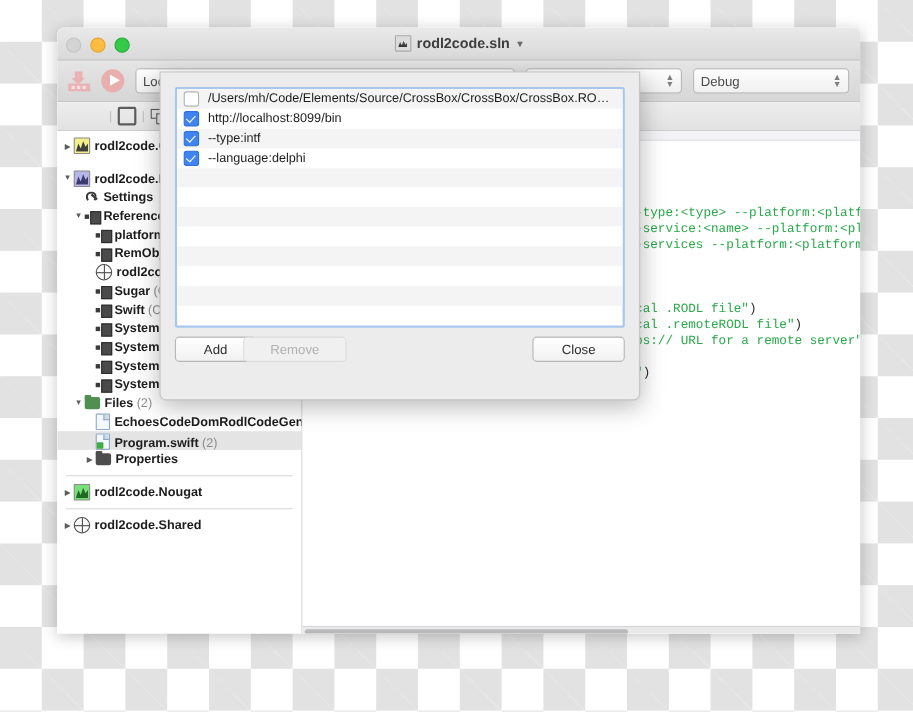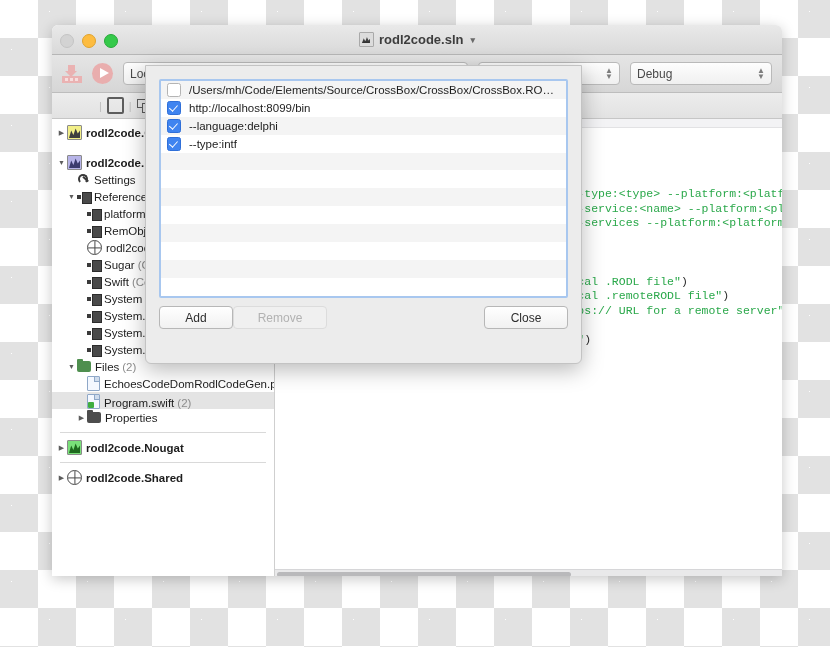--- a/index.html
+++ b/index.html
@@ -89,21 +89,21 @@
   #body{display:flex;height:460px;}
   #sidebar{
     width:222px;background:#ffffff;border-right:1px solid #cfcfcf;
     font-size:11.5px;color:#1d1d1d;padding-top:5px;overflow:hidden;
   }
   .row{display:flex;align-items:center;height:17px;padding-left:4px;white-space:nowrap;}
   .row.sel{background:#e4e4e4;align-items:flex-end;}
   .tw{width:11px;flex:none;text-align:center;font-size:7px;color:#5d5d5d;}
   .ind1{padding-left:14px;}
   .ind2{padding-left:24px;}
-  .nm{margin-left:4px;}
+  .nm{margin-left:4px;font-weight:bold;}
   .bold{font-weight:bold;}
   .muted{color:#8d8d8d;margin-left:3px;}
   .gap{height:13px;}
   .divider{height:1px;background:#d9d9d9;margin:6px 8px;}
   
   .ic{width:13px;height:13px;flex:none;position:relative;}
   .ic-proj{border:1px solid #8a8a8a;border-radius:1px;}
   .ic-proj:after{content:"";position:absolute;left:1px;top:2px;right:1px;bottom:1px;
     clip-path:polygon(0 100%,20% 25%,40% 70%,60% 5%,80% 55%,100% 25%,100% 100%);}
   .ic-proj.cooper{background:#f2ef88;}
@@ -164,21 +164,21 @@
   .ltxt{margin-left:8px;white-space:nowrap;overflow:hidden;text-overflow:ellipsis;max-width:370px;}
   #sheet-btns{position:absolute;left:13px;right:13px;top:240px;height:22px;}
   .btn{
     height:21px;border:1px solid #b7b7b7;border-radius:4px;
     background:linear-gradient(#ffffff,#f1f1f1);
     font-size:12px;color:#2d2d2d;display:inline-flex;align-items:center;
     justify-content:center;padding:0 12px;position:absolute;top:0;
   }
   .btn.dis{color:#b2b2b2;background:#f0f0f0;border-color:#dcdcdc;}
   #btn-add{left:0;min-width:48px;}
-  #btn-remove{left:74px;min-width:68px;}
+  #btn-remove{left:62px;min-width:68px;}
   #btn-close{right:0;min-width:58px;text-align:right;}
 </style>
 </head>
 <body>
 
 <div id="window">
 
   <div id="titlebar">
     <div class="lights">
       <div class="light g"></div>
@@ -407,25 +407,25 @@
       <div class="lrow">
         <span class="cb off"></span>
         <span class="ltxt">/Users/mh/Code/Elements/Source/CrossBox/CrossBox/CrossBox.RODL --pl…</span>
       </div>
       <div class="lrow">
         <span class="cb on"></span>
         <span class="ltxt">http://localhost:8099/bin</span>
       </div>
       <div class="lrow">
         <span class="cb on"></span>
-        <span class="ltxt">--language:delphi</span>
+        <span class="ltxt">--type:intf</span>
       </div>
       <div class="lrow">
         <span class="cb on"></span>
-        <span class="ltxt">--type:intf</span>
+        <span class="ltxt">--language:delphi</span>
       </div>
       <div class="lrow"></div>
       <div class="lrow"></div>
       <div class="lrow"></div>
       <div class="lrow"></div>
       <div class="lrow"></div>
       <div class="lrow"></div>
       <div class="lrow"></div>
     </div>
   <div id="sheet-btns">

